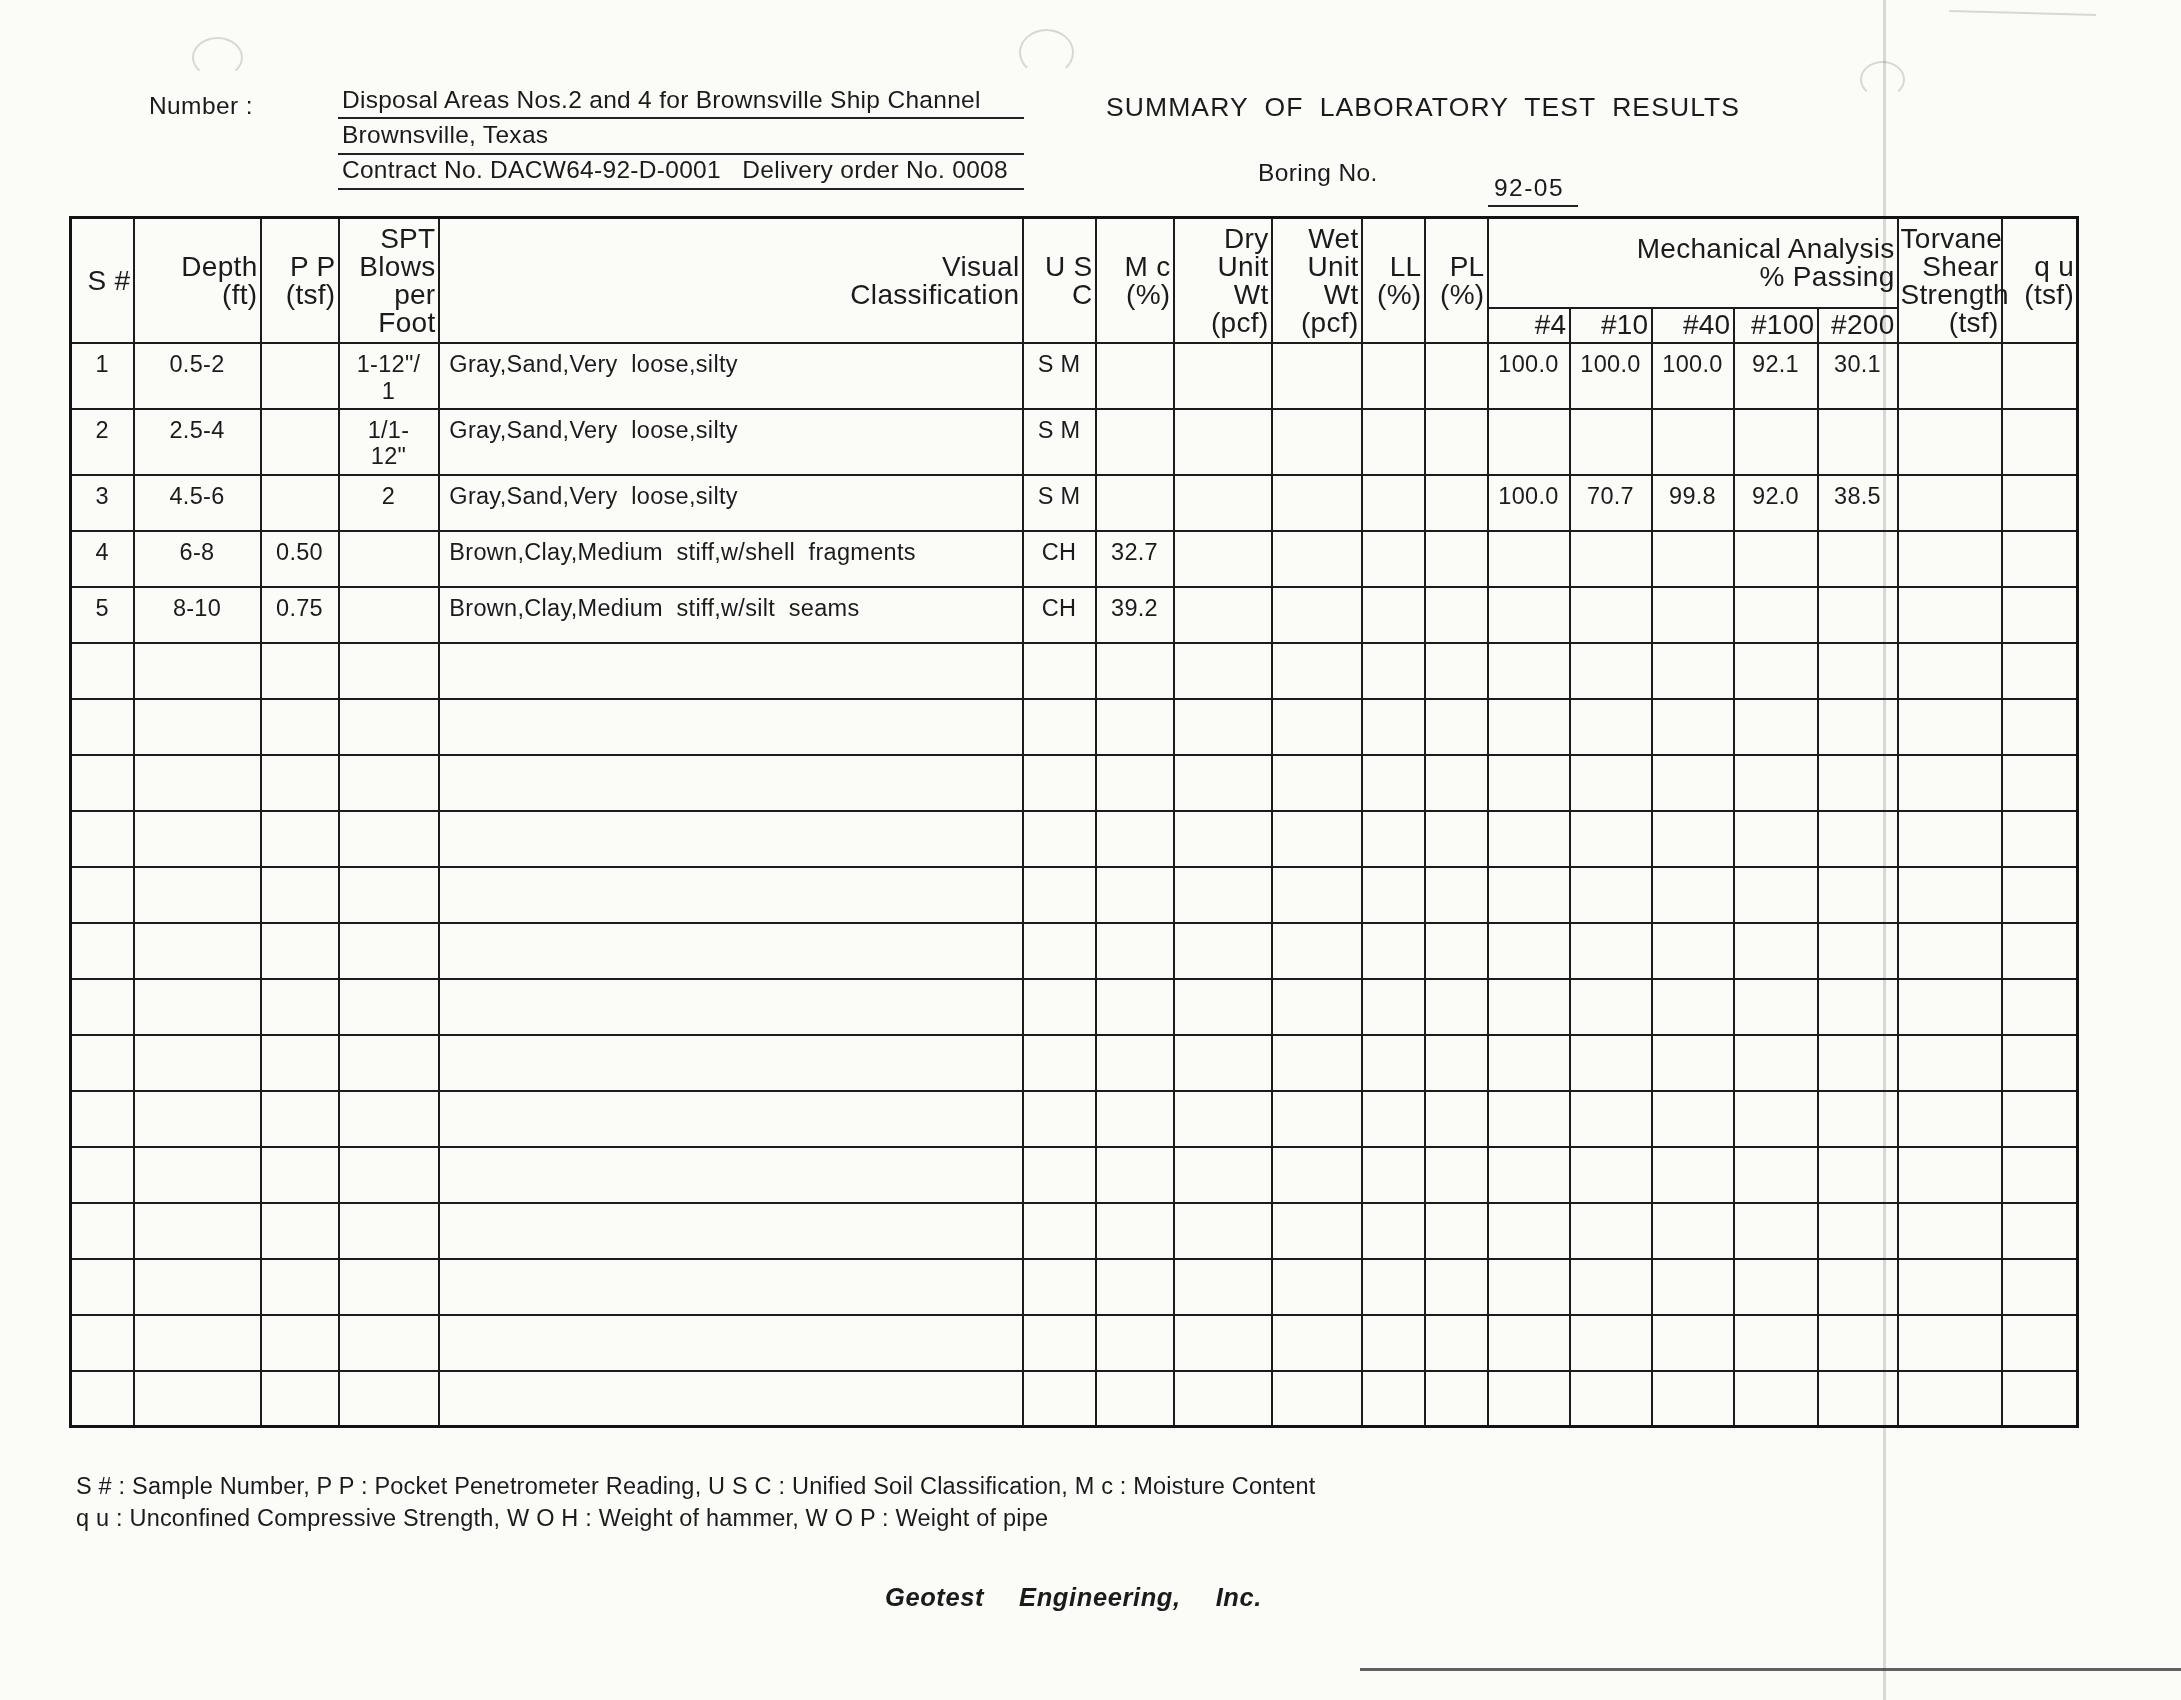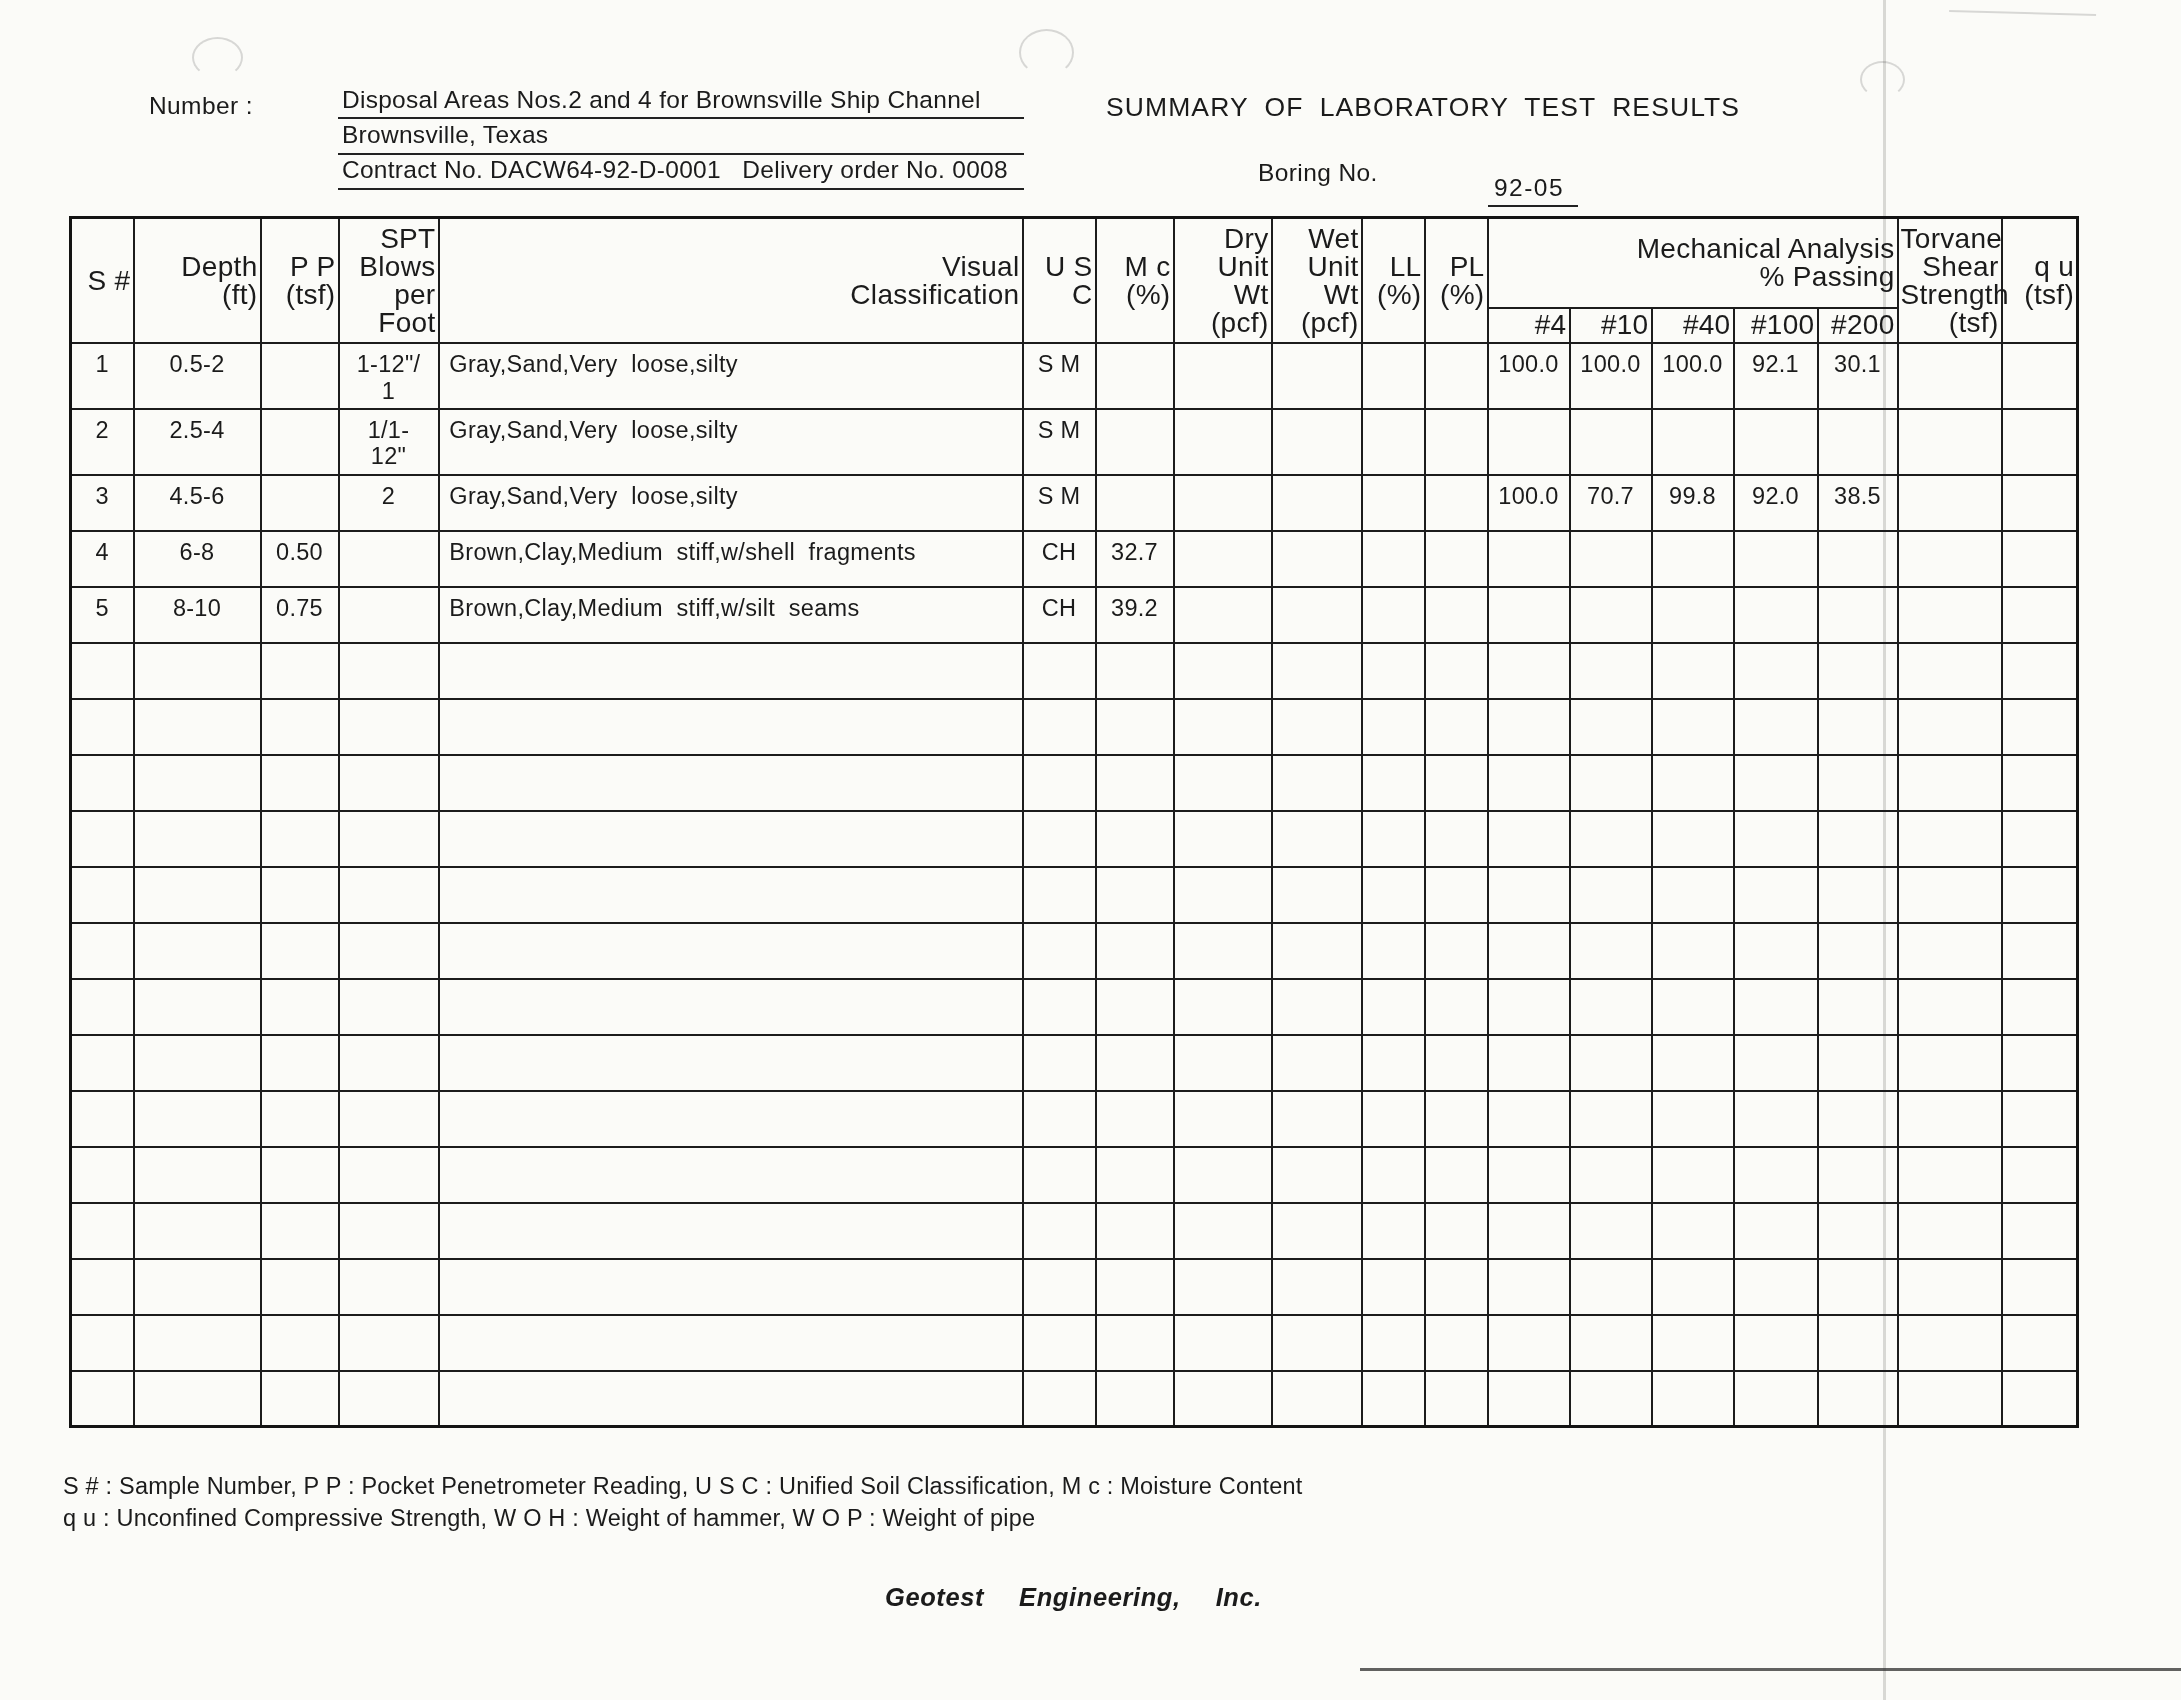--- a/index.html
+++ b/index.html
@@ -106,21 +106,21 @@
     line-height: 26.5px;
     letter-spacing: 0.3px;
   }
   .results-table tbody td.cell-left {
     text-align: left;
     padding-left: 9.8px;
   }
 
   
   .legend {
-    position: absolute; left: 63px; top: 1470px; width: 1666px;
+    position: absolute; left: 76px; top: 1470px; width: 1666px;
     font-size: 23.5px; letter-spacing: 0.2px; line-height: 32px;
   }
   .company-line {
     position: absolute; left: 69px; top: 1539px; width: 2009px;
     text-align: center;
     font-size: 25.5px; font-weight: bold; font-style: italic;
     letter-spacing: 0.6px; word-spacing: 9.8px;
     white-space: pre-wrap;
     margin-top: 44px;
   }

